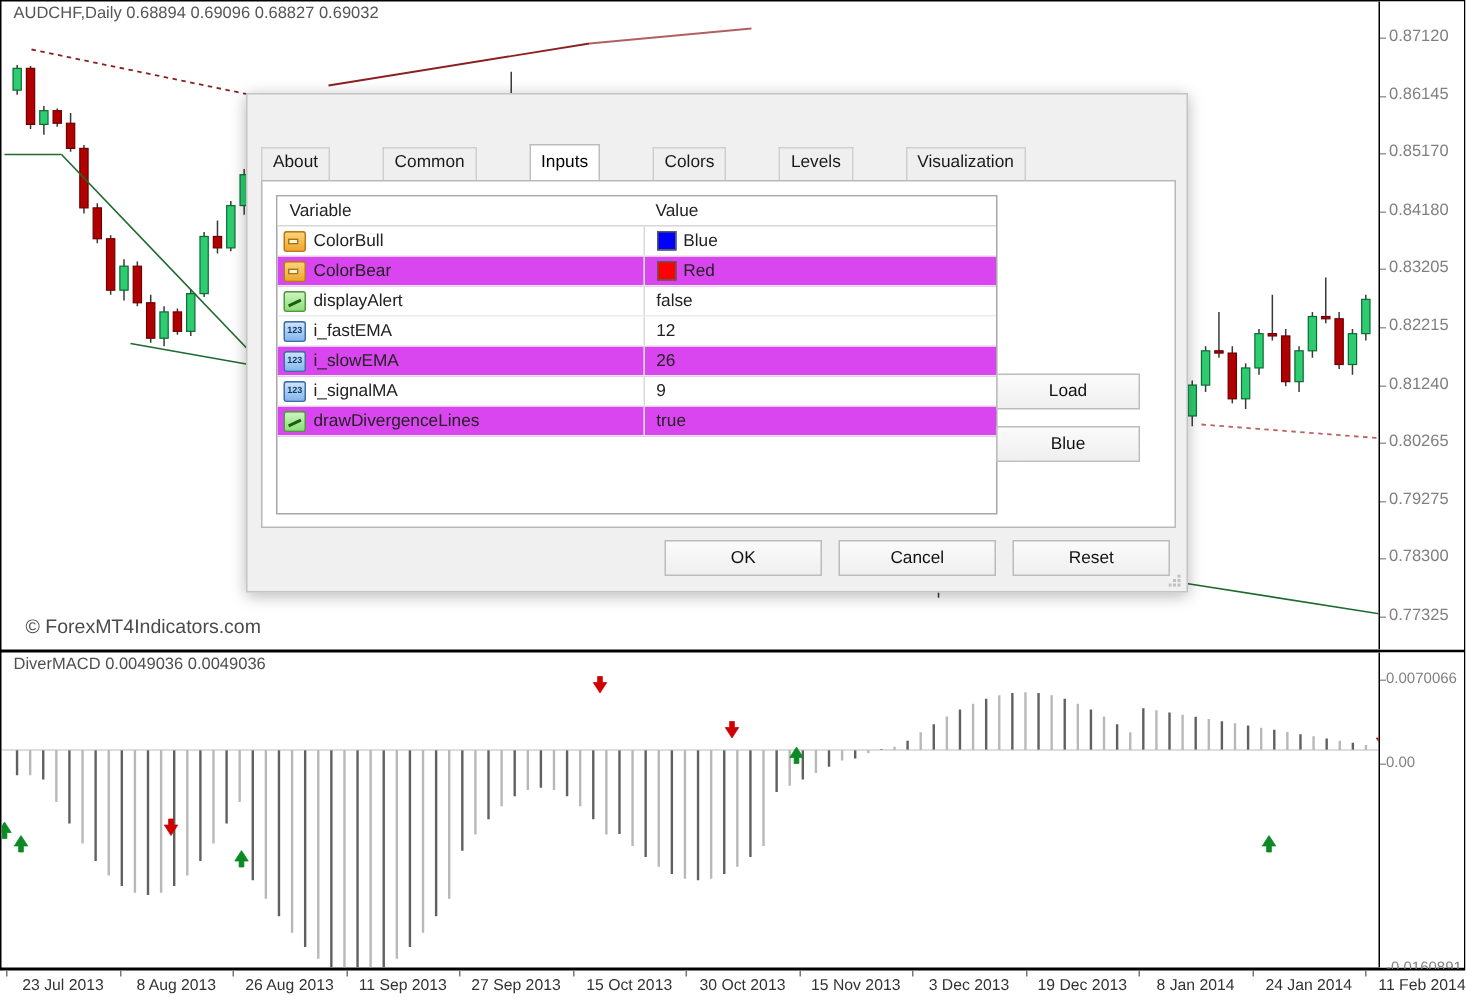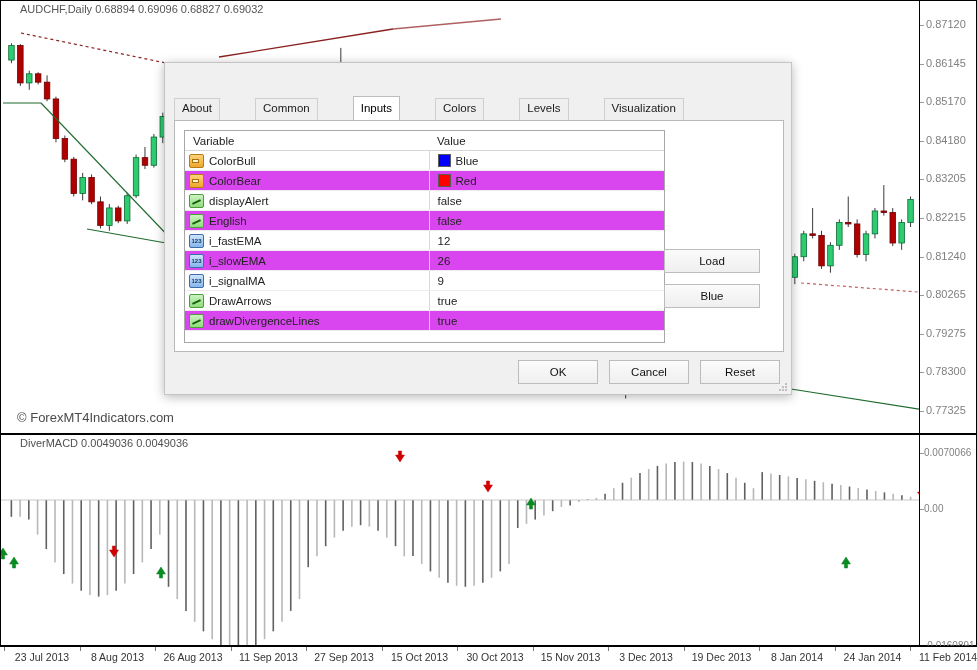--- a/index.html
+++ b/index.html
@@ -13,21 +13,21 @@
   .app{position:absolute;left:0;top:0;width:977px;height:670px;}
 
   
   .pane{position:absolute;left:0;border:1px solid #000;box-sizing:border-box;background:#fff;}
   #price-pane{top:0;width:977px;height:434px;}
   #ind-pane{top:434px;width:977px;height:212px;border-top:1px solid #000;}
   #time-axis{position:absolute;left:0;top:646px;width:977px;height:24px;background:#fff;border-top:1px solid #000;box-sizing:border-box;}
 
   .pane-head{
     position:absolute;left:0;top:0;height:17px;line-height:17px;
-    font-size:11px;color:#4f4f4f;padding-left:19px;white-space:nowrap;
+    font-size:11px;color:#4f4f4f;padding-left:8px;white-space:nowrap;
   }
   #price-pane .pane-head{color:#555;}
   .price-axis{
     position:absolute;right:0;top:0;width:57px;height:100%;
     border-left:1px solid #000;box-sizing:border-box;background:#fff;
   }
   .axis-label{
     position:absolute;left:6px;font-size:11px;color:#808080;white-space:nowrap;
   }
   .axis-tick{position:absolute;left:0;width:4px;height:1px;background:#9a9a9a;}
@@ -121,21 +121,21 @@
 
   .side-buttons{position:absolute;right:9px;top:128px;width:110px;}
   .btn{
     display:block;width:96px;height:24px;line-height:22px;text-align:center;
     font-size:11.5px;color:#111;background:linear-gradient(#fbfbfb,#efefef);
     border:1px solid #bcbcbc;box-sizing:border-box;margin-bottom:11px;cursor:default;
   }
 
   .footer-buttons{position:absolute;right:11px;bottom:10px;display:flex;gap:11px;}
   .btn-foot{
-    width:80px;height:24px;line-height:22px;text-align:center;
+    width:105px;height:24px;line-height:22px;text-align:center;
     font-size:11.5px;color:#111;background:linear-gradient(#fbfbfb,#efefef);
     border:1px solid #bcbcbc;box-sizing:border-box;cursor:default;
   }
   .grip{position:absolute;right:3px;bottom:2px;width:9px;height:9px;opacity:.55;}
 </style>
 </head>
 <body>
 
 <div class="app">
 
@@ -610,82 +610,56 @@
                     <span class="ico ico-bool"></span>
                     <span>displayAlert</span>
                   </div>
                 </td>
                 <td class="val">
                   <div class="cellflex">
                     <span>false</span>
                   </div>
                 </td>
               </tr>
+              <tr>
+                <td class="var">
+                  <div class="cellflex">
+                    <span class="ico ico-int">123</span>
+                    <span>i_fastEMA</span>
+                  </div>
+                </td>
+                <td class="val">
+                  <div class="cellflex">
+                    <span>12</span>
+                  </div>
+                </td>
+              </tr>
               <tr class="alt">
                 <td class="var">
                   <div class="cellflex">
-                    <span class="ico ico-bool"></span>
-                    <span>English</span>
+                    <span class="ico ico-int">123</span>
+                    <span>i_slowEMA</span>
                   </div>
                 </td>
                 <td class="val">
                   <div class="cellflex">
-                    <span>false</span>
+                    <span>26</span>
                   </div>
                 </td>
               </tr>
               <tr>
                 <td class="var">
                   <div class="cellflex">
                     <span class="ico ico-int">123</span>
-                    <span>i_fastEMA</span>
+                    <span>i_signalMA</span>
                   </div>
                 </td>
                 <td class="val">
                   <div class="cellflex">
-                    <span>12</span>
-                  </div>
-                </td>
-              </tr>
-              <tr class="alt">
-                <td class="var">
-                  <div class="cellflex">
-                    <span class="ico ico-int">123</span>
-                    <span>i_slowEMA</span>
-                  </div>
-                </td>
-                <td class="val">
-                  <div class="cellflex">
-                    <span>26</span>
-                  </div>
-                </td>
-              </tr>
-              <tr>
-                <td class="var">
-                  <div class="cellflex">
-                    <span class="ico ico-int">123</span>
-                    <span>i_signalMA</span>
-                  </div>
-                </td>
-                <td class="val">
-                  <div class="cellflex">
                     <span>9</span>
-                  </div>
-                </td>
-              </tr>
-              <tr>
-                <td class="var">
-                  <div class="cellflex">
-                    <span class="ico ico-bool"></span>
-                    <span>DrawArrows</span>
-                  </div>
-                </td>
-                <td class="val">
-                  <div class="cellflex">
-                    <span>true</span>
                   </div>
                 </td>
               </tr>
               <tr class="alt">
                 <td class="var">
                   <div class="cellflex">
                     <span class="ico ico-bool"></span>
                     <span>drawDivergenceLines</span>
                   </div>
                 </td>

